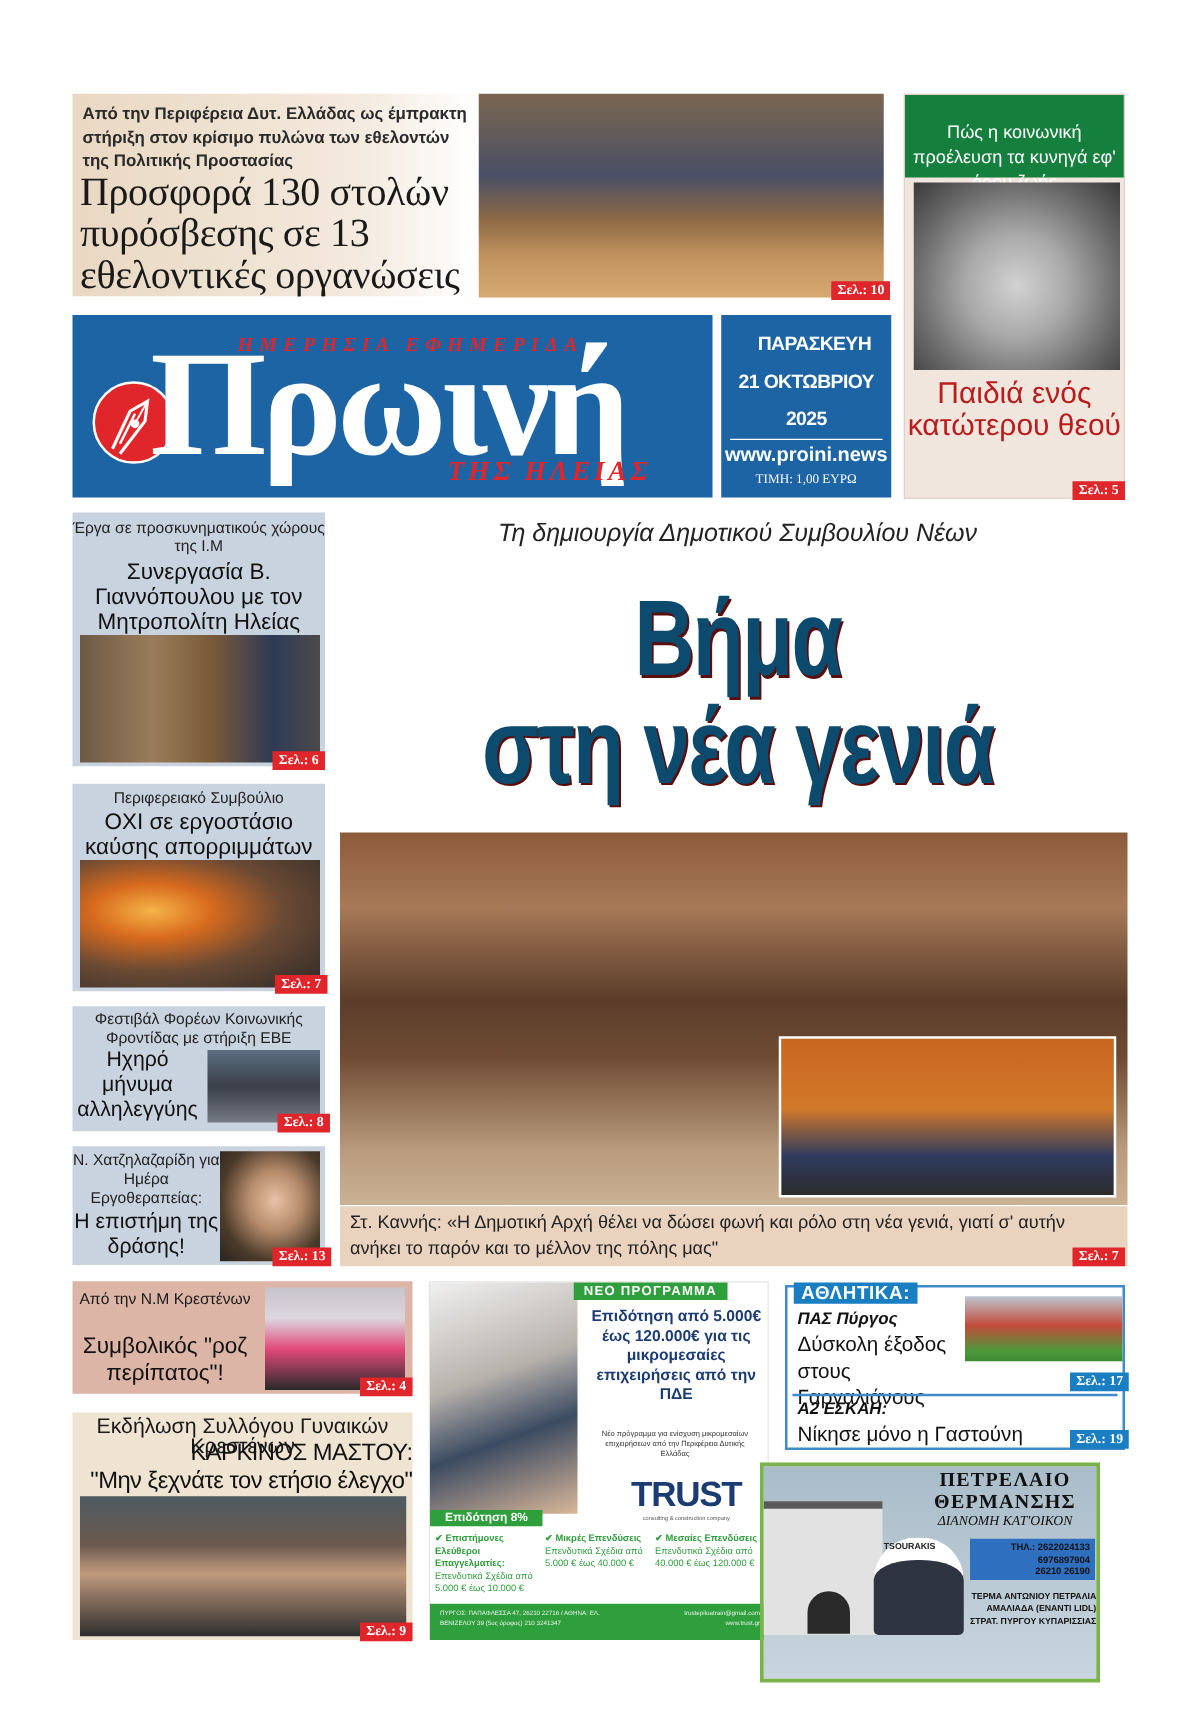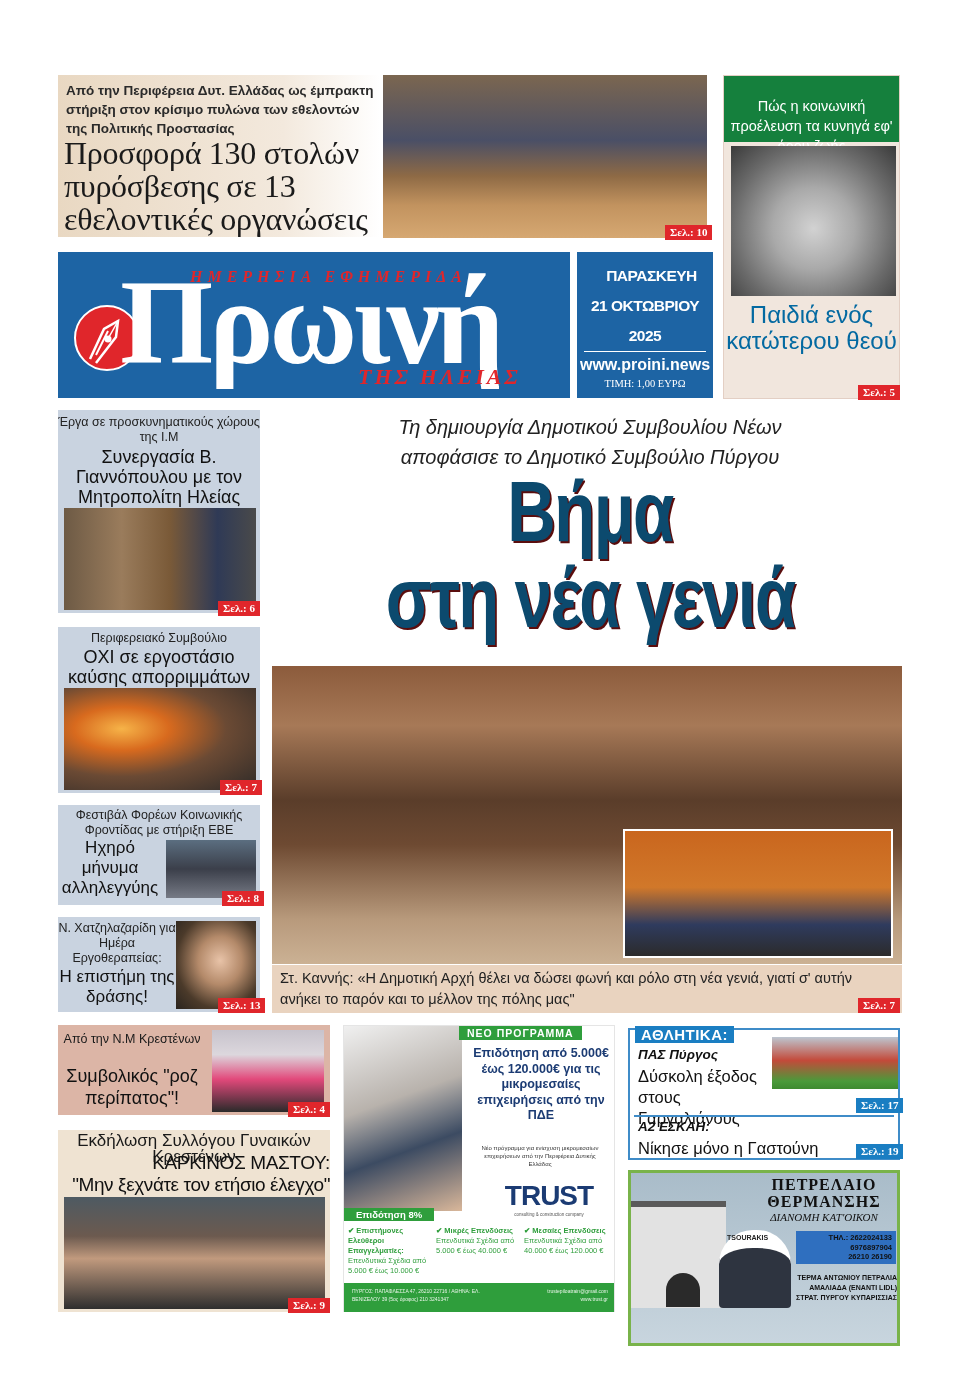--- a/index.html
+++ b/index.html
@@ -14,21 +14,21 @@
   
   #top-teaser { left: 58px; top: 75px; width: 322px; height: 162px; background: linear-gradient(90deg, #e9d8c2 0%, #f3e9dd 70%, #ffffff 100%); }
   #top-teaser .kicker { position: absolute; left: 8px; top: 6px; width: 310px; font-size: 13.5px; font-weight: bold; line-height: 19px; color: #2a2a2a; }
   #top-teaser .title { position: absolute; left: 6px; top: 62px; width: 320px; font-family: "Liberation Serif", serif; font-size: 32px; line-height: 33px; color: #1a1a1a; letter-spacing: -0.3px; }
   #top-photo { left: 383px; top: 75px; width: 324px; height: 163px; background: linear-gradient(180deg, #7b6650 0%, #4a4f66 40%, #8e6a45 62%, #c2935f 80%, #d6a872 100%); }
 
   
   #child-box { left: 723px; top: 75px; width: 177px; height: 324px; background: #f1e6dd; border: 1px solid #e3cfc4; }
   #child-box .red-head { position: absolute; left: 0; top: 0; width: 100%; height: 66px; background: #15803d; color: #fff; font-size: 14.5px; line-height: 20px; text-align: center; padding-top: 20px; }
   #child-photo { left: 731px; top: 146px; width: 165px; height: 150px; background: radial-gradient(ellipse at 50% 55%, #d2d2d2 0%, #a9a9a9 35%, #6a6a6a 70%, #3a3a3a 100%); }
-  #child-box .title { position: absolute; left: 0; top: 226px; width: 100%; text-align: center; font-size: 24px; line-height: 26px; color: #0369a1; }
+  #child-box .title { position: absolute; left: 0; top: 226px; width: 100%; text-align: center; font-size: 24px; line-height: 26px; color: #b91c1c; }
 
   
   #masthead { left: 58px; top: 252px; width: 512px; height: 146px; background: #1d64a4; }
   #masthead .logo-circle { position: absolute; left: 16px; top: 53px; width: 66px; height: 66px; border-radius: 50%; background: #e0262b; border: 2px solid #fff; }
   #masthead .wordmark { position: absolute; left: 62px; top: 6px; font-family: "Liberation Serif", serif; font-weight: bold; font-size: 120px; line-height: 130px; color: #fff; letter-spacing: -4px; }
   #masthead .sub-top { position: absolute; left: 132px; top: 16px; font-family: "Liberation Serif", serif; font-style: italic; font-weight: bold; font-size: 16px; letter-spacing: 5px; color: #e0262b; }
   #masthead .sub-bottom { position: absolute; left: 300px; top: 112px; font-family: "Liberation Serif", serif; font-style: italic; font-weight: bold; font-size: 22px; letter-spacing: 3px; color: #e0262b; }
   #datebox { left: 577px; top: 252px; width: 136px; height: 146px; background: #1d64a4; color: #fff; text-align: center; }
   #datebox .d { font-weight: bold; font-size: 15.5px; line-height: 20px; letter-spacing: -0.5px; }
   #datebox .rule { position: absolute; left: 7px; top: 99px; width: 122px; height: 1px; background: #fff; }
@@ -75,21 +75,21 @@
 
   #sports-box { left: 628px; top: 1028px; width: 272px; height: 132px; border: 2px solid #3f8cc8; background: #fff; }
   #sports-box .tab { position: absolute; left: 5px; top: -4px; padding: 0 6px; background: #1a7ec2; color: #fff; font-weight: bold; font-size: 15px; line-height: 17px; letter-spacing: 0.5px; }
   #sports-box .s1k { position: absolute; left: 8px; top: 17px; font-style: italic; font-weight: bold; font-size: 13.5px; color: #111; }
   #sports-box .s1t { position: absolute; left: 8px; top: 36px; font-size: 16.5px; line-height: 21px; color: #111; }
   #sports-box .divider { position: absolute; left: 4px; top: 85px; width: 260px; height: 2px; background: #3f8cc8; }
   #sports-box .s2k { position: absolute; left: 8px; top: 89px; font-style: italic; font-weight: bold; font-size: 13.5px; color: #111; }
   #sports-box .s2t { position: absolute; left: 8px; top: 108px; font-size: 16.5px; line-height: 20px; color: #111; }
   #sports-photo { left: 772px; top: 1037px; width: 126px; height: 52px; background: linear-gradient(180deg, #bdc6d0 0%, #c34a3a 45%, #4a9a3a 85%, #3e8a30 100%); }
 
-  #ad-oil { left: 628px; top: 1170px; width: 272px; height: 176px; border: 3px solid #79b34a; background: linear-gradient(180deg, #a9bcc9 0%, #c8d5de 100%); }
+  #ad-oil { left: 608px; top: 1170px; width: 272px; height: 176px; border: 3px solid #79b34a; background: linear-gradient(180deg, #a9bcc9 0%, #c8d5de 100%); }
   #ad-oil .house { position: absolute; left: 0; top: 28px; width: 95px; height: 107px; background: #e2e2e2; border-top: 6px solid #5a5a5a; }
   #ad-oil .door { position: absolute; left: 35px; top: 100px; width: 34px; height: 34px; background: #2a2a2a; border-radius: 17px 17px 0 0; }
   #ad-oil .truck { position: absolute; left: 88px; top: 57px; width: 72px; height: 78px; background: #2e3440; border-radius: 34px 34px 4px 4px; border-top: 18px solid #fff; }
   #ad-oil .tsou { position: absolute; left: 96px; top: 61px; font-size: 7px; font-weight: bold; color: #222; }
   #ad-oil .h1 { position: absolute; left: 118px; top: 3px; width: 150px; text-align: center; font-family: "Liberation Serif", serif; font-weight: bold; font-size: 16px; line-height: 17px; color: #111; letter-spacing: 1px; }
   #ad-oil .h2 { position: absolute; left: 118px; top: 38px; width: 150px; text-align: center; font-family: "Liberation Serif", serif; font-style: italic; font-size: 11px; color: #111; }
   #ad-oil .tel { position: absolute; left: 165px; top: 58px; width: 100px; padding: 2px 4px; background: #2f6fbf; color: #111; font-size: 7.5px; line-height: 9.5px; font-weight: bold; text-align: right; }
   #ad-oil .addr { position: absolute; left: 140px; top: 100px; width: 126px; text-align: right; font-size: 7px; line-height: 10px; font-weight: bold; color: #111; }
 </style>
 </head>
@@ -154,21 +154,20 @@
 
 <div class="lbox" style="top:917px; height:95px;">
   <div class="kick" style="top:4px; width:118px;">Ν. Χατζηλαζαρίδη για Ημέρα Εργοθεραπείας:</div>
   <div class="ttl" style="top:50px; width:118px; font-size:17px;">Η επιστήμη της δράσης!</div>
 </div>
 <div class="photo" style="left:176px; top:921px; width:80px; height:88px; background:radial-gradient(ellipse at 55% 45%,#e8c3a8 0%,#b48a6a 35%,#4b3a2a 70%,#2a241e 100%);"></div>
 <div class="sel" style="left:218px; top:998px;">Σελ.: 13</div>
 
 <div id="main-kicker" class="abs">
   <div>Τη δημιουργία Δημοτικού Συμβουλίου Νέων</div>
-  <div>αποφάσισε το Δημοτικό Συμβούλιο Πύργου</div>
 </div>
 <div id="main-headline" class="abs">
   <div class="cond" style="transform:scaleX(0.78);">Βήμα</div><br>
   <div class="cond" style="transform:scaleX(0.78); margin-top:-6px;">στη νέα γενιά</div>
 </div>
 <div id="main-photo" class="photo"></div>
 <div id="inset-photo" class="photo"></div>
 <div id="main-caption" class="abs">
   <div class="txt">Στ. Καννής: «Η Δημοτική Αρχή θέλει να δώσει φωνή και ρόλο στη νέα γενιά, γιατί σ' αυτήν ανήκει το παρόν και το μέλλον της πόλης μας"</div>
 </div>

